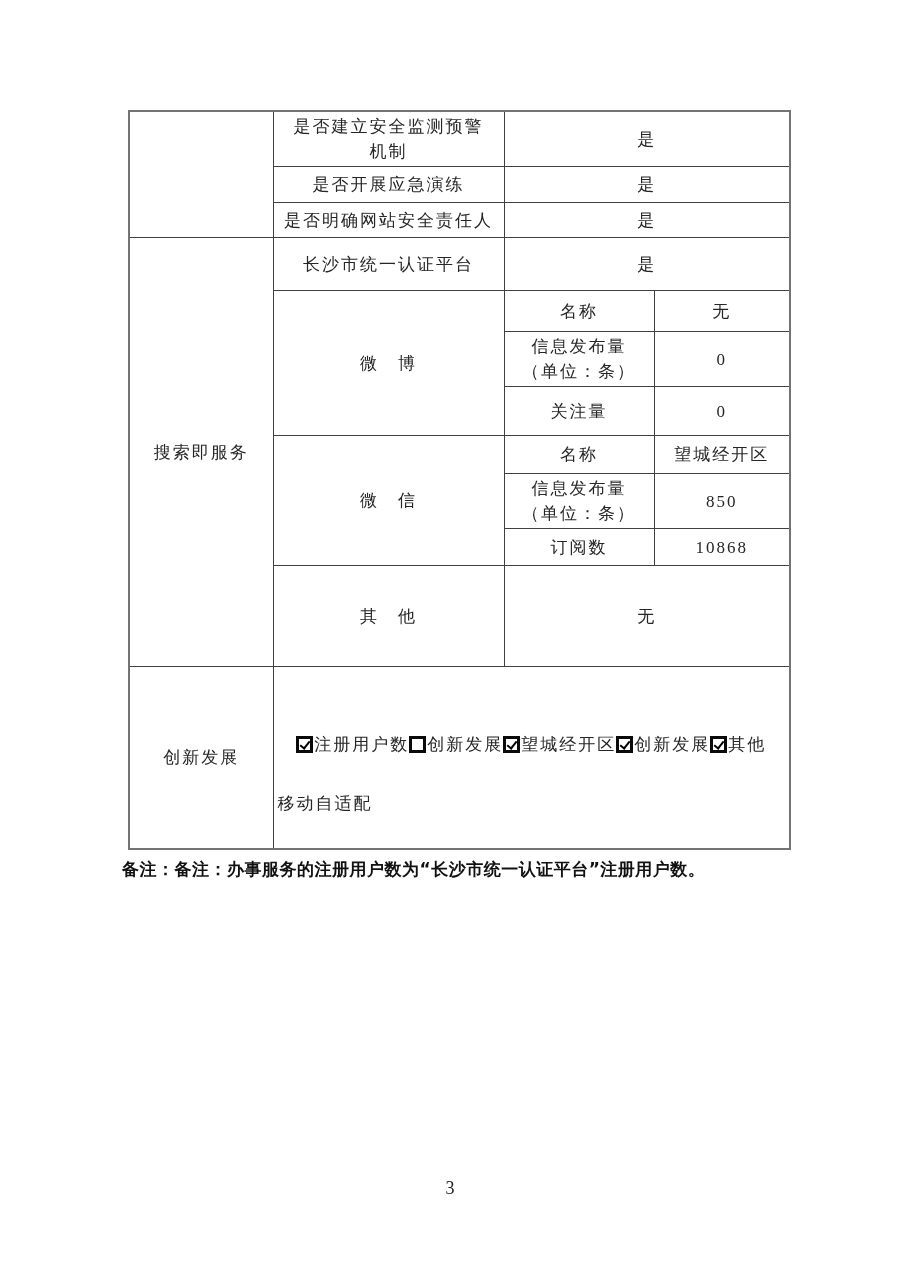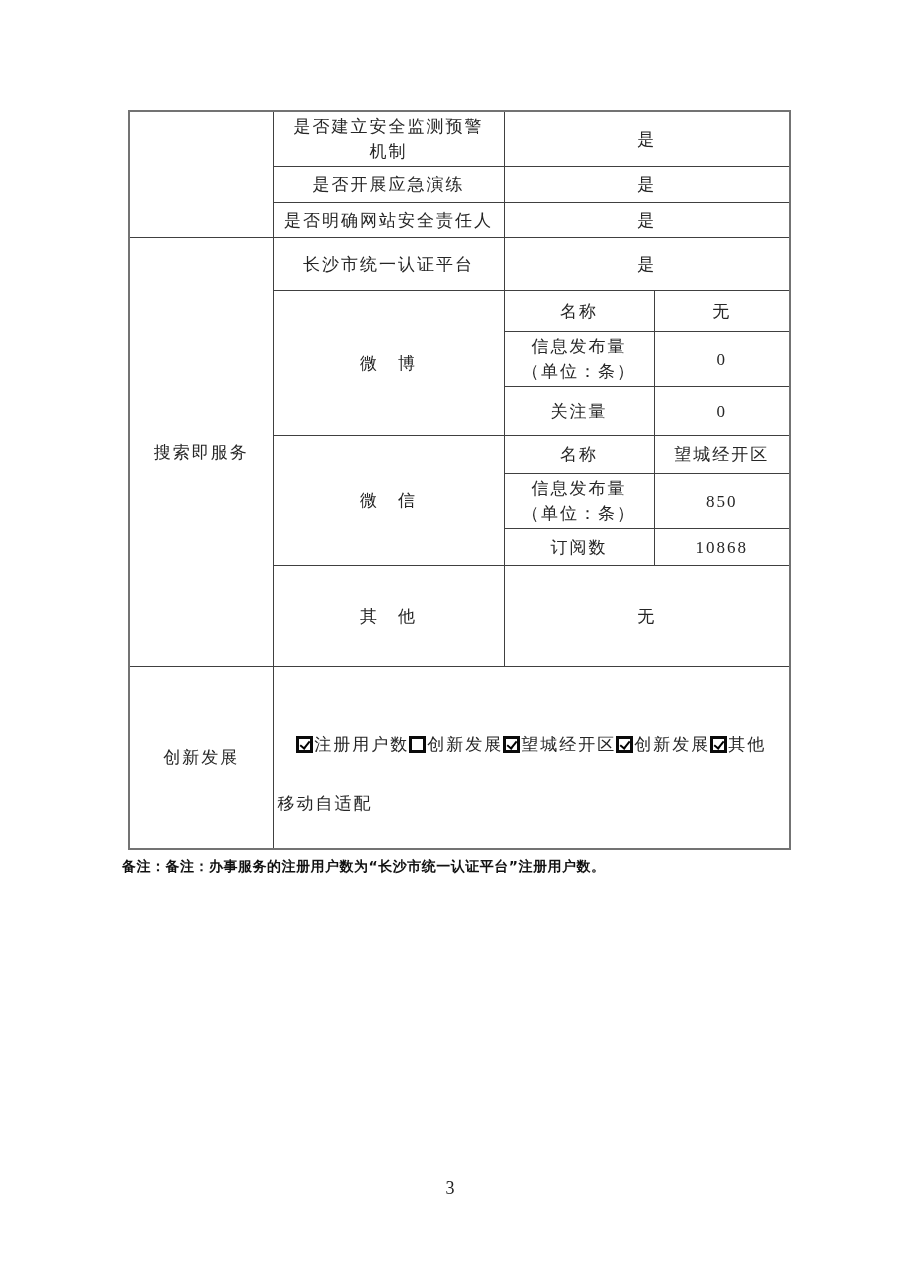--- a/index.html
+++ b/index.html
@@ -45,21 +45,21 @@
   }
   .cb[data-checked="true"]::after {
     content:""; position:absolute; left:3px; top:0;
     width:4px; height:8px;
     border-right:2.5px solid #000; border-bottom:2.5px solid #000;
     transform:rotate(38deg);
   }
   .note {
     position:absolute; left:122px; top:858px; width:740px;
     font-family:"DejaVu Sans","Liberation Sans",sans-serif;
-    font-weight:bold; font-size:14px; letter-spacing:0.5px; color:#111;
+    font-weight:bold; font-size:17px; letter-spacing:0.5px; color:#111;
   }
   .page-number {
     position:absolute; left:0; top:1178px; width:900px;
     text-align:center; font-size:18px; color:#222;
   }
 </style>
 </head>
 <body>
 
 <table class="report-table">

